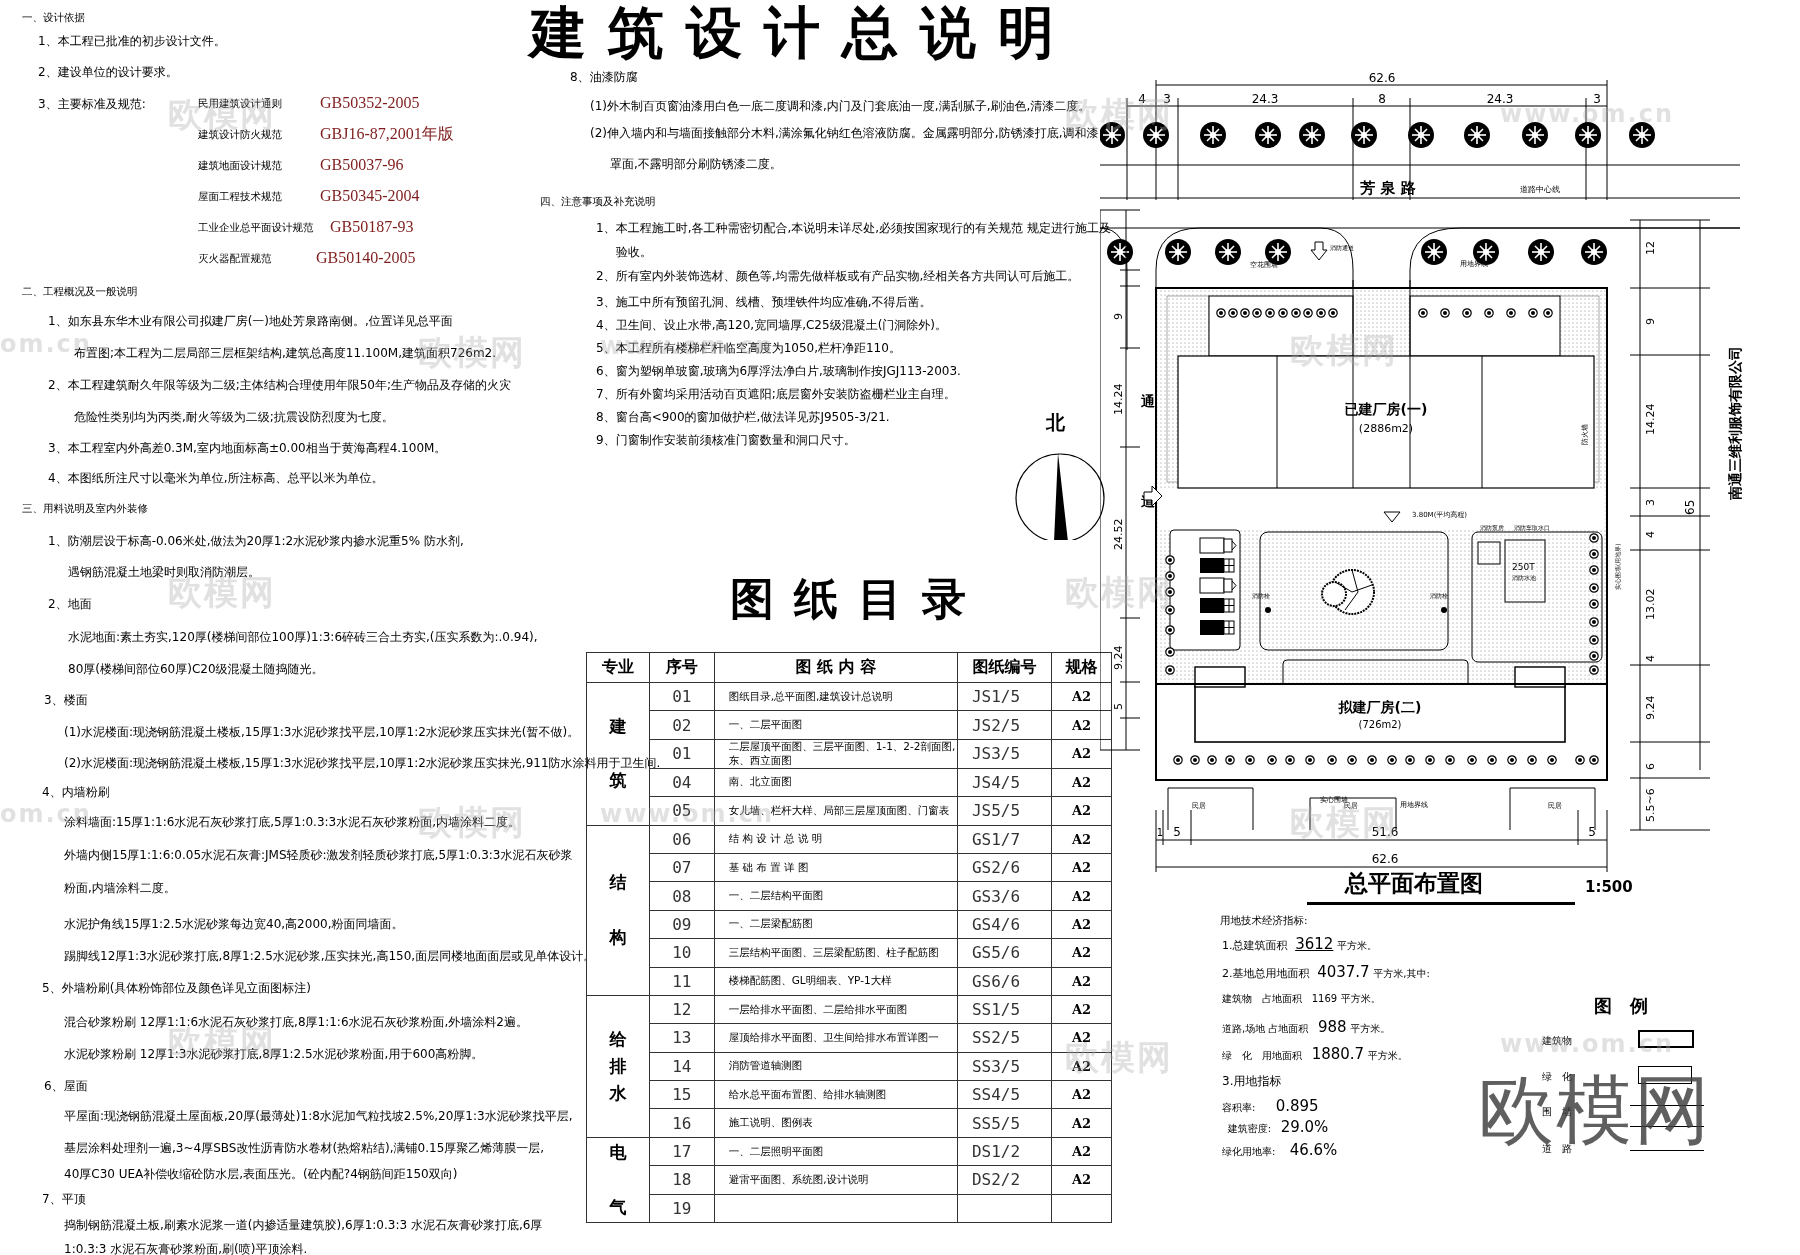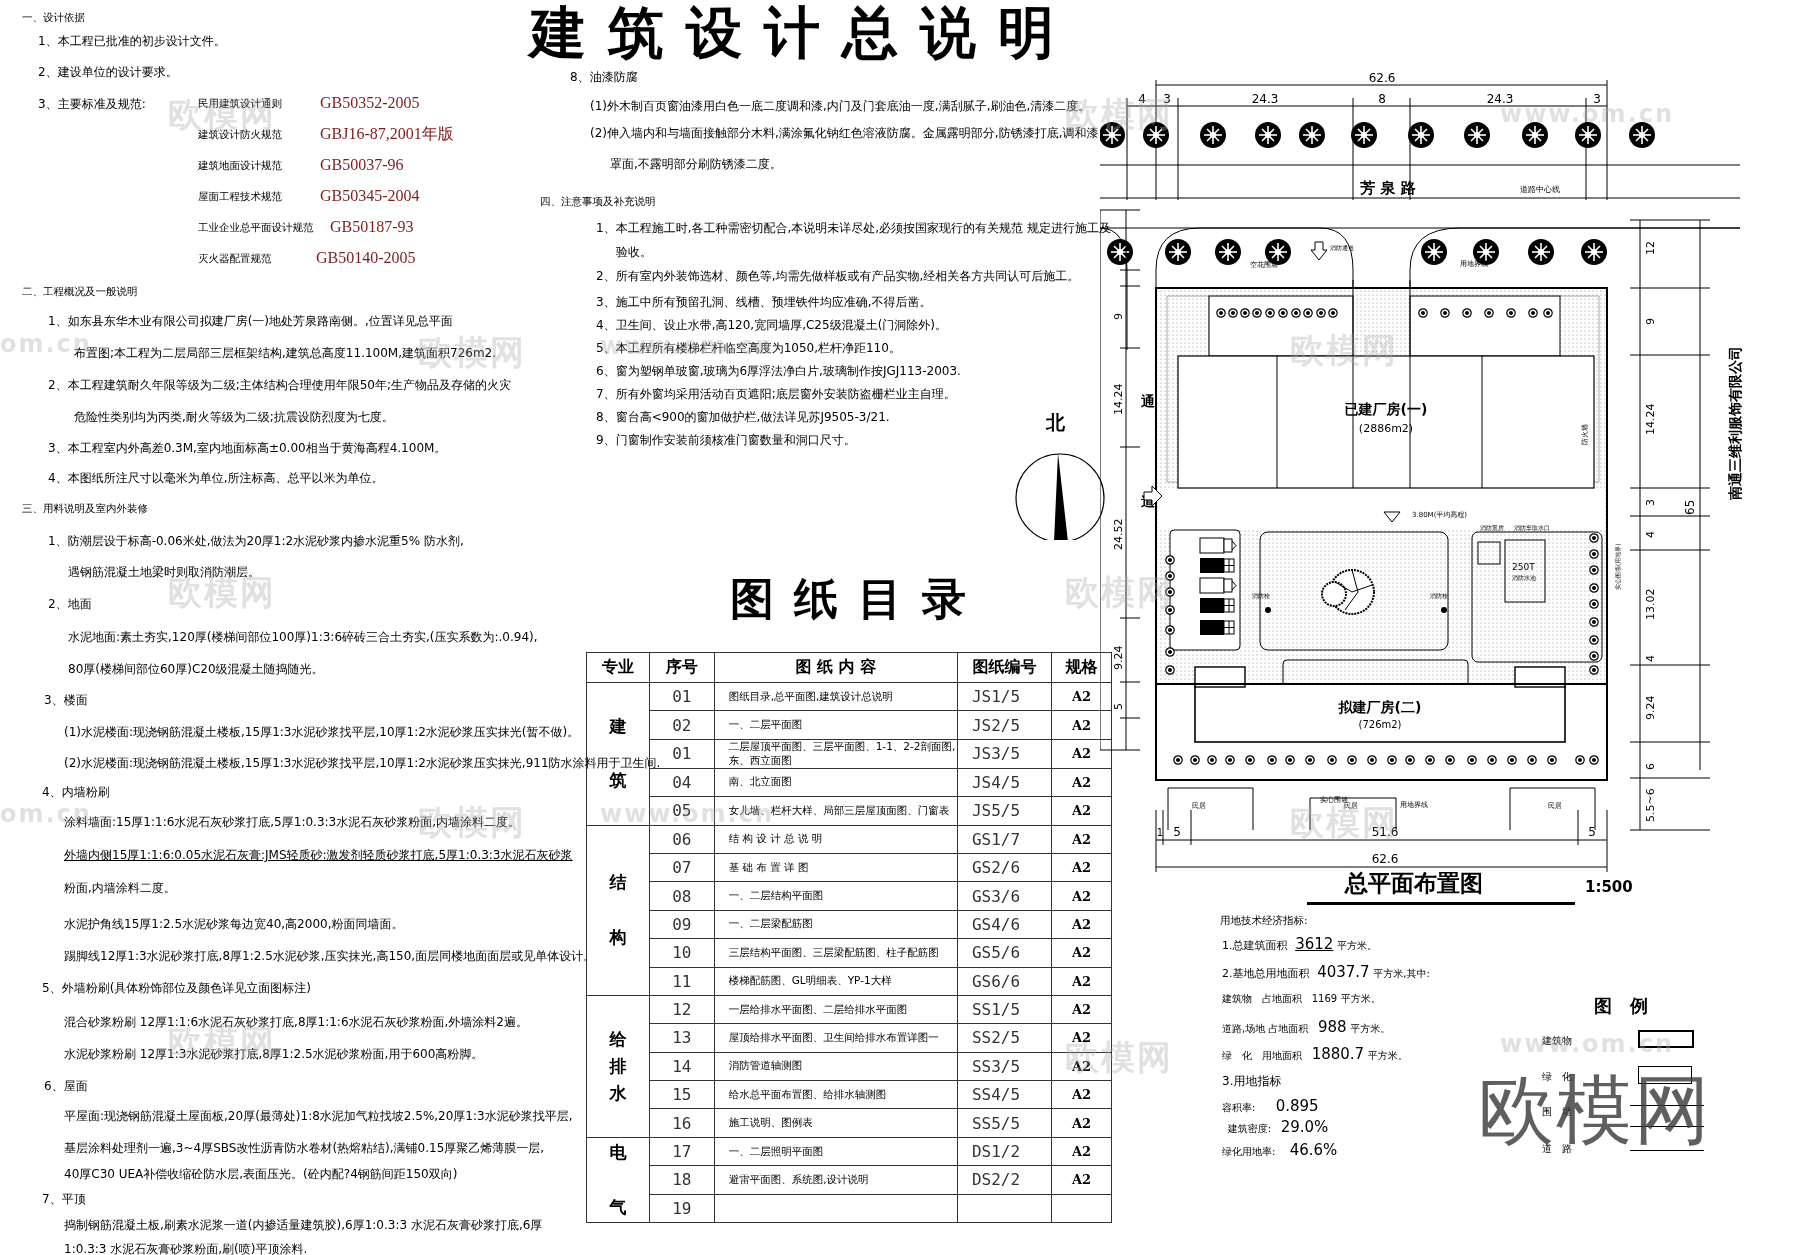--- a/index.html
+++ b/index.html
@@ -62,21 +62,21 @@
   <div class="line n" style="left:48px;top:535px;">1、防潮层设于标高-0.06米处,做法为20厚1:2水泥砂浆内掺水泥重5% 防水剂,</div>
   <div class="line n" style="left:68px;top:566px;">遇钢筋混凝土地梁时则取消防潮层。</div>
   <div class="line n" style="left:48px;top:598px;">2、地面</div>
   <div class="line n" style="left:68px;top:631px;">水泥地面:素土夯实,120厚(楼梯间部位100厚)1:3:6碎砖三合土夯实,(压实系数为:.0.94),</div>
   <div class="line n" style="left:68px;top:663px;">80厚(楼梯间部位60厚)C20级混凝土随捣随光。</div>
   <div class="line n" style="left:44px;top:694px;">3、楼面</div>
   <div class="line n" style="left:64px;top:726px;">(1)水泥楼面:现浇钢筋混凝土楼板,15厚1:3水泥砂浆找平层,10厚1:2水泥砂浆压实抹光(暂不做)。</div>
   <div class="line n" style="left:64px;top:757px;">(2)水泥楼面:现浇钢筋混凝土楼板,15厚1:3水泥砂浆找平层,10厚1:2水泥砂浆压实抹光,911防水涂料用于卫生间.</div>
   <div class="line n" style="left:42px;top:786px;">4、内墙粉刷</div>
   <div class="line n" style="left:64px;top:816px;">涂料墙面:15厚1:1:6水泥石灰砂浆打底,5厚1:0.3:3水泥石灰砂浆粉面,内墙涂料二度。</div>
-  <div class="line n" style="left:64px;top:849px;text-decoration:underline;">外墙内侧15厚1:1:6:0.05水泥石灰膏:JMS轻质砂:激发剂轻质砂浆打底,5厚1:0.3:3水泥石灰砂浆</div>
+  <div class="line n" style="left:64px;top:849px;">外墙内侧15厚1:1:6:0.05水泥石灰膏:JMS轻质砂:激发剂轻质砂浆打底,5厚1:0.3:3水泥石灰砂浆</div>
   <div class="line n" style="left:64px;top:882px;">粉面,内墙涂料二度。</div>
   <div class="line n" style="left:64px;top:918px;">水泥护角线15厚1:2.5水泥砂浆每边宽40,高2000,粉面同墙面。</div>
   <div class="line n" style="left:64px;top:950px;">踢脚线12厚1:3水泥砂浆打底,8厚1:2.5水泥砂浆,压实抹光,高150,面层同楼地面面层或见单体设计。</div>
   <div class="line n" style="left:42px;top:982px;">5、外墙粉刷(具体粉饰部位及颜色详见立面图标注)</div>
   <div class="line n" style="left:64px;top:1016px;">混合砂浆粉刷 12厚1:1:6水泥石灰砂浆打底,8厚1:1:6水泥石灰砂浆粉面,外墙涂料2遍。</div>
   <div class="line n" style="left:64px;top:1048px;">水泥砂浆粉刷 12厚1:3水泥砂浆打底,8厚1:2.5水泥砂浆粉面,用于600高粉脚。</div>
   <div class="line n" style="left:44px;top:1080px;">6、屋面</div>
   <div class="line n" style="left:64px;top:1110px;">平屋面:现浇钢筋混凝土屋面板,20厚(最薄处)1:8水泥加气粒找坡2.5%,20厚1:3水泥砂浆找平层,</div>
   <div class="line n" style="left:64px;top:1142px;">基层涂料处理剂一遍,3~4厚SBS改性沥青防水卷材(热熔粘结),满铺0.15厚聚乙烯薄膜一层,</div>
   <div class="line n" style="left:64px;top:1168px;">40厚C30 UEA补偿收缩砼防水层,表面压光。(砼内配?4钢筋间距150双向)</div>

